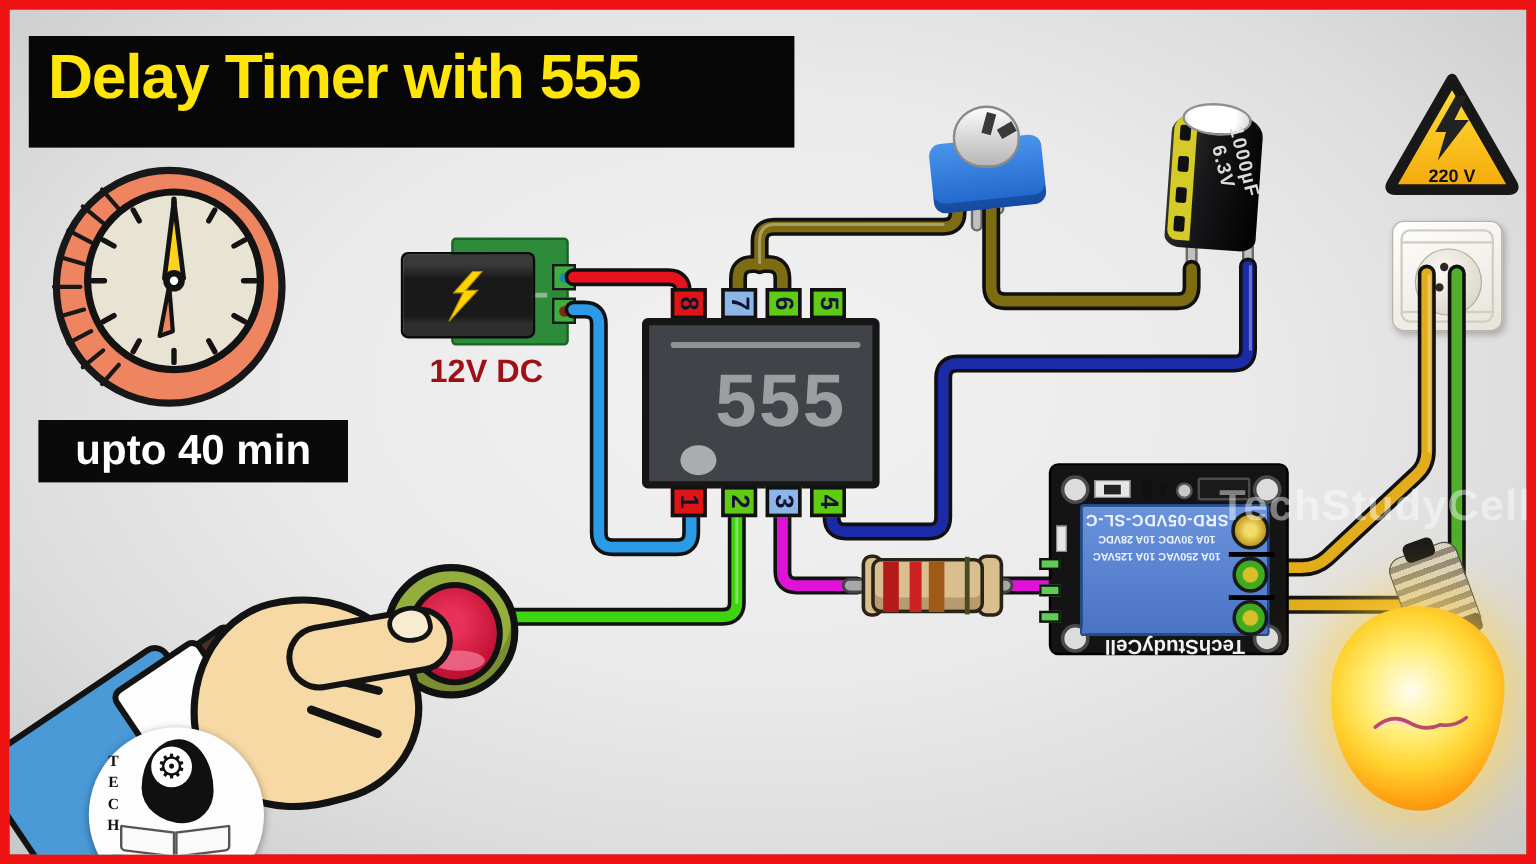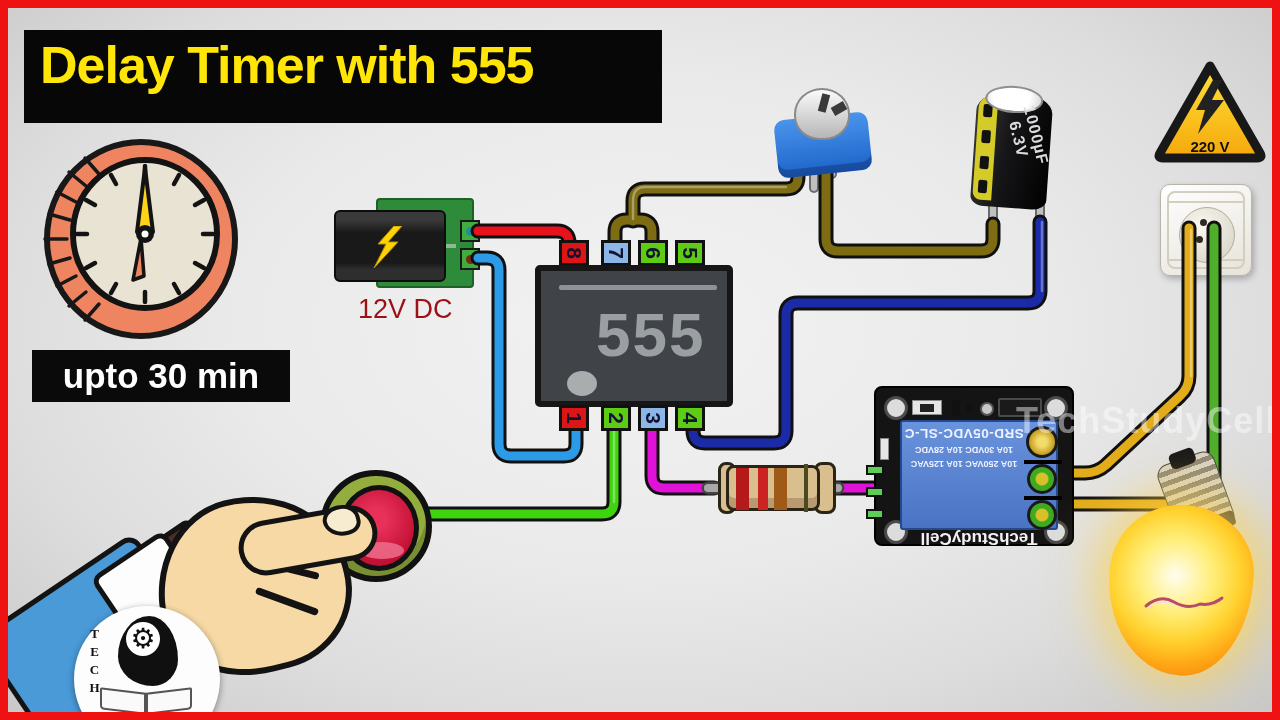--- a/index.html
+++ b/index.html
@@ -21,21 +21,21 @@
   .pin{position:absolute;width:30px;height:26px;border:3px solid #111;box-sizing:border-box;
     display:flex;align-items:center;justify-content:center;font-size:21px;font-weight:700;color:#121232;}
   .pin span{transform:rotate(90deg);display:block;}
   .pin-red{background:#dd1515;} .pin-blue{background:#8cb6e8;} .pin-green{background:#5ecc15;}
   
   #jack-pcb{left:368px;top:190px;width:98px;height:90px;background:#2e8b3a;border:2px solid #1d6127;border-radius:4px;box-sizing:border-box;}
   .trace{position:absolute;border:2px solid #8fb894;}
   #jack-barrel{left:326px;top:202px;width:112px;height:72px;background:linear-gradient(#3a3a3a 0 12%,#191919 30% 75%,#2e2e2e 85% 100%);border-radius:6px;border:2px solid #0c0c0c;box-sizing:border-box;}
   .jack-terminal{position:absolute;width:20px;height:22px;background:#3fae3f;border:2px solid #1a1a1a;box-sizing:border-box;}
   .jack-hole{position:absolute;left:4px;top:5px;width:9px;height:9px;border-radius:50%;}
-  #power-label{left:350px;top:286px;width:130px;color:#9c1016;font-size:27px;font-weight:400;}
+  #power-label{left:350px;top:286px;width:130px;color:#9c1016;font-size:27px;font-weight:700;}
   
   #pot-knob{left:786px;top:80px;width:56px;height:52px;background:linear-gradient(180deg,#fbfbfb,#b6b6b6);border:2px solid #8a8a8a;border-radius:50% 50% 46% 46%;box-sizing:border-box;}
   .pot-notch{position:absolute;background:#3a3a3a;}
   #pot-body{left:768px;top:108px;width:94px;height:58px;background:linear-gradient(180deg,#4a94ec,#1c63c8);border-radius:10px;transform:rotate(-6deg);box-shadow:inset 0 -8px 0 rgba(0,0,40,.25);}
   #pot-dark{left:776px;top:138px;width:16px;height:28px;background:#151515;transform:rotate(-14deg);}
   
   #cap{left:966px;top:76px;width:78px;height:124px;transform:rotate(4deg);}
   #cap-cyl{left:0;top:8px;width:76px;height:116px;background:linear-gradient(100deg,#3c3c34 0%,#17171a 42%,#000 100%);
     border-radius:36px 36px 14px 14px / 20px 20px 10px 10px;}
   #cap-stripe{left:2px;top:14px;width:19px;height:104px;background:#d4ca28;border-radius:12px 0 0 8px;}
@@ -141,21 +141,21 @@
         <line x1="104" y1="42" x2="104" y2="32"></line>
       <line x1="133" y1="50" x2="138" y2="41"></line>
         <line x1="154" y1="71" x2="163" y2="66"></line>
     </g>
     <polygon points="100,104 92,146 103,142" fill="#ee8560" stroke="#131313" stroke-width="3.5" stroke-linejoin="round"></polygon>
     <polygon points="104,34 112,98 96,98" fill="#ffd21a" stroke="#131313" stroke-width="4" stroke-linejoin="round"></polygon>
     <circle cx="104" cy="100" r="9" fill="#131313"></circle>
       <circle cx="104" cy="100" r="3.5" fill="#ffffff"></circle>
   </svg>
 
-  <div class="abs" id="badge">upto 30 min</div>
+  <div class="abs" id="badge">upto 40 min</div>
 
   <div class="abs" id="jack-pcb">
     <div class="trace abs" style="left:26px;top:12px;width:34px;height:26px;"></div>
     <div class="trace abs" style="left:44px;top:44px;width:30px;height:0px;"></div>
   </div>
   <div class="abs" id="jack-barrel">
     <svg class="abs" style="left:36px;top:14px;" width="32" height="42" viewBox="0 0 16 21">
       <polygon points="11,0 3,9 7,9 1,21 13,8 8,8 15,0" fill="#ffd400" stroke="#b89000" stroke-width="0.5"></polygon>
     </svg>
   </div>

